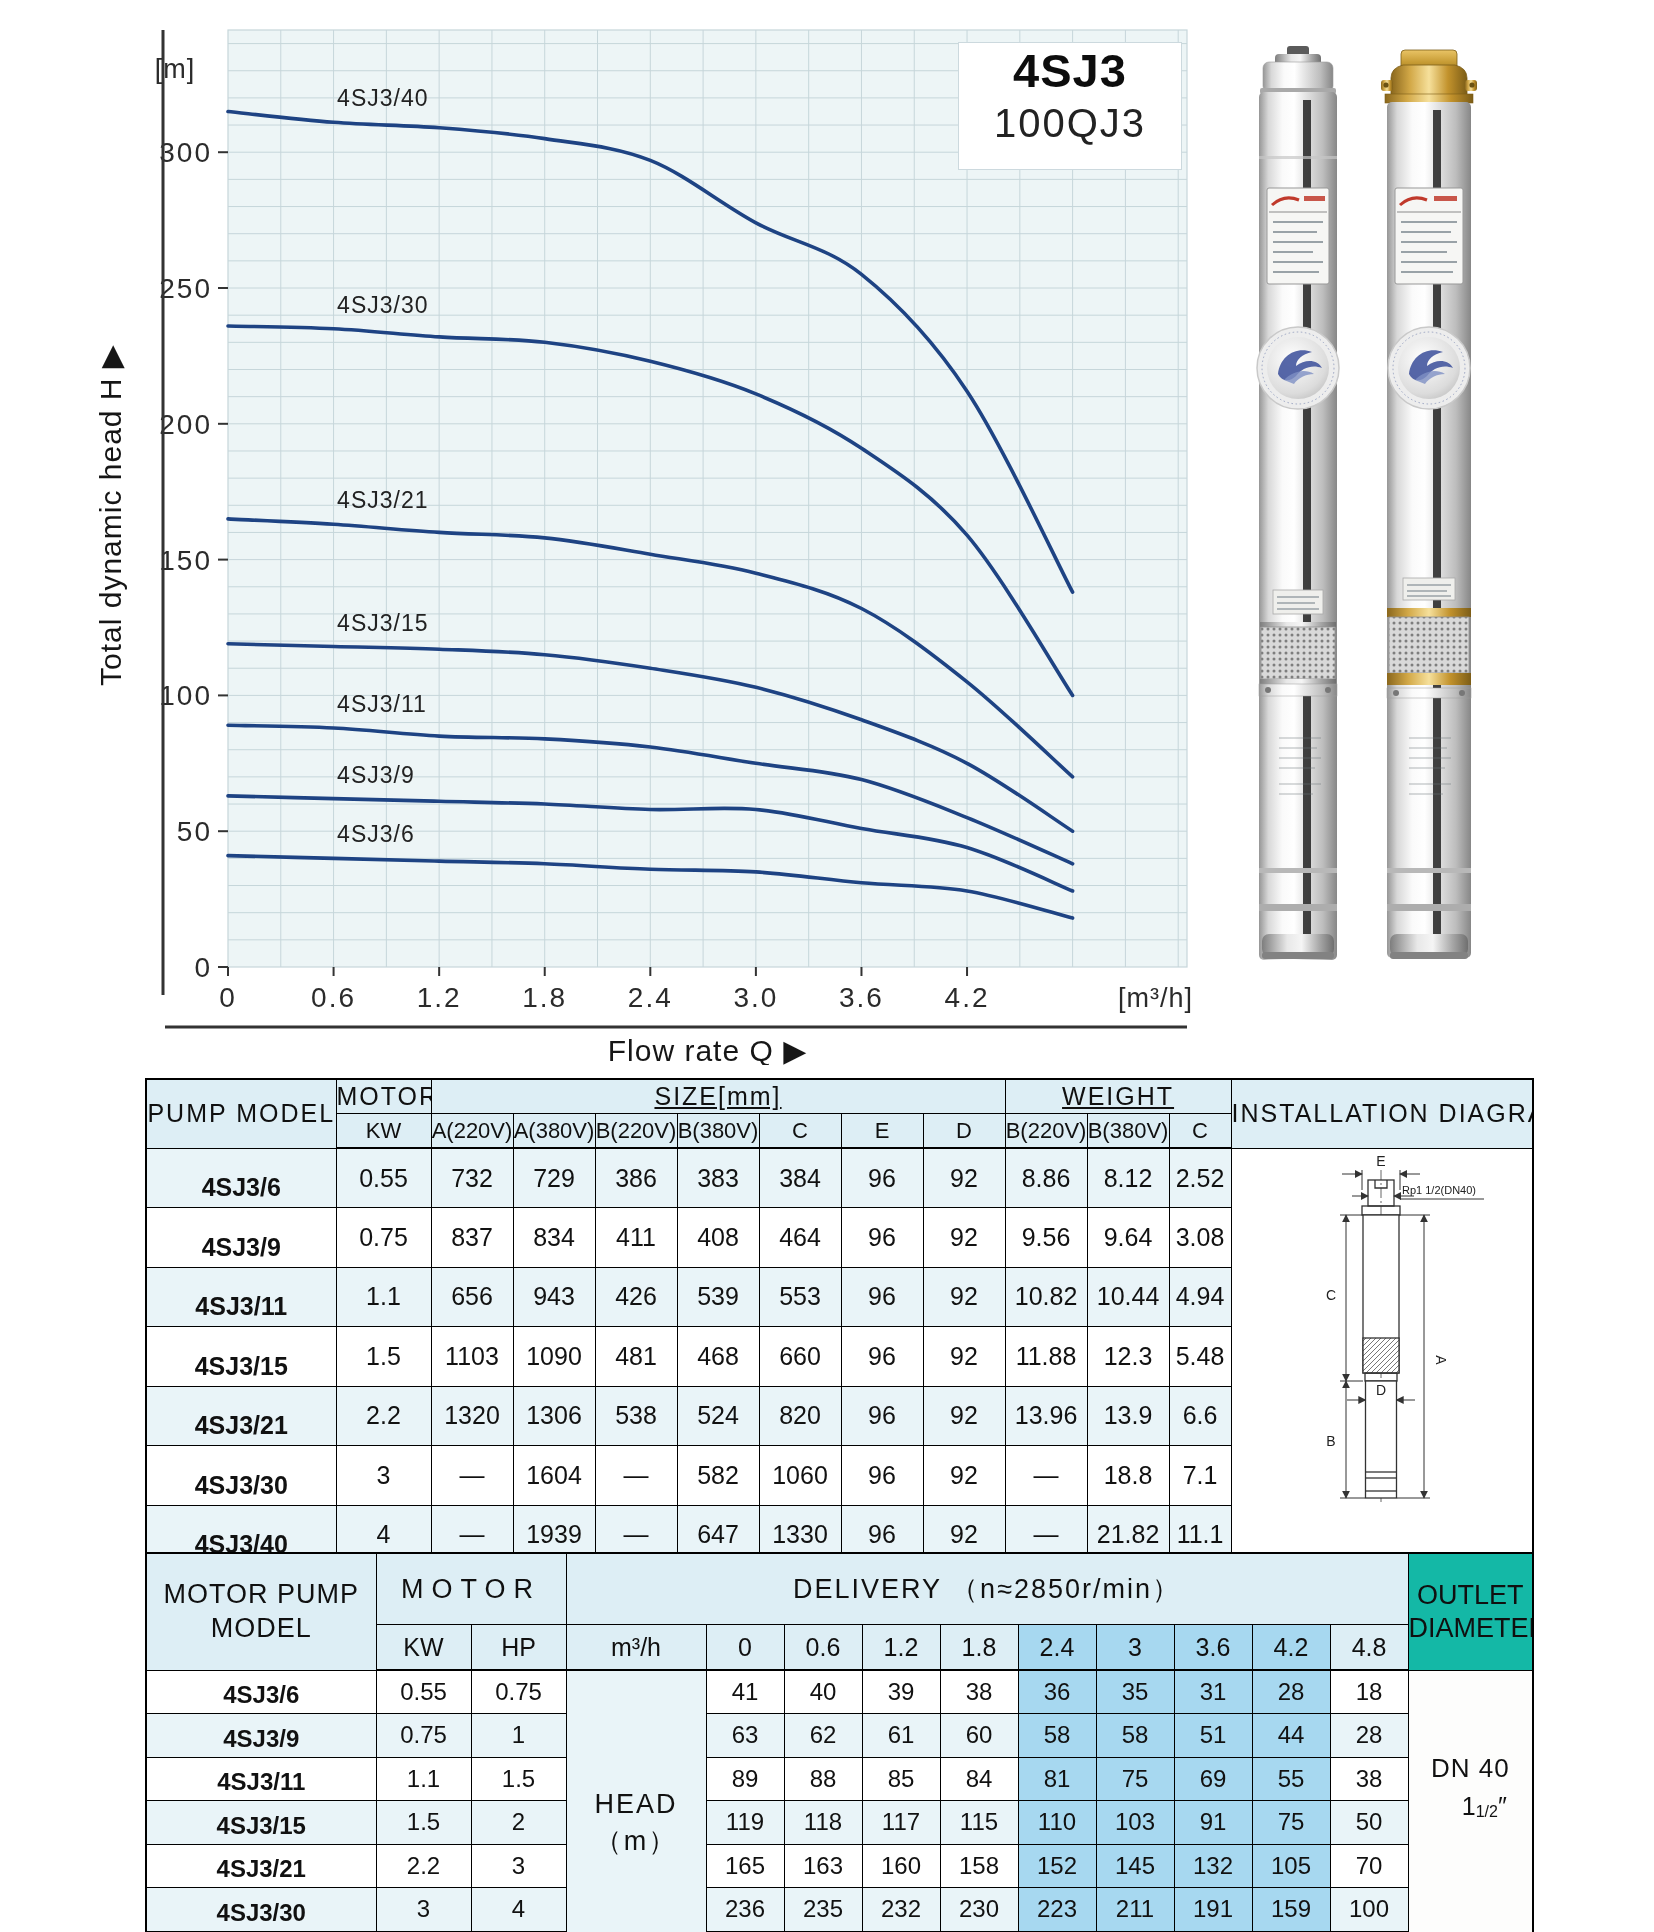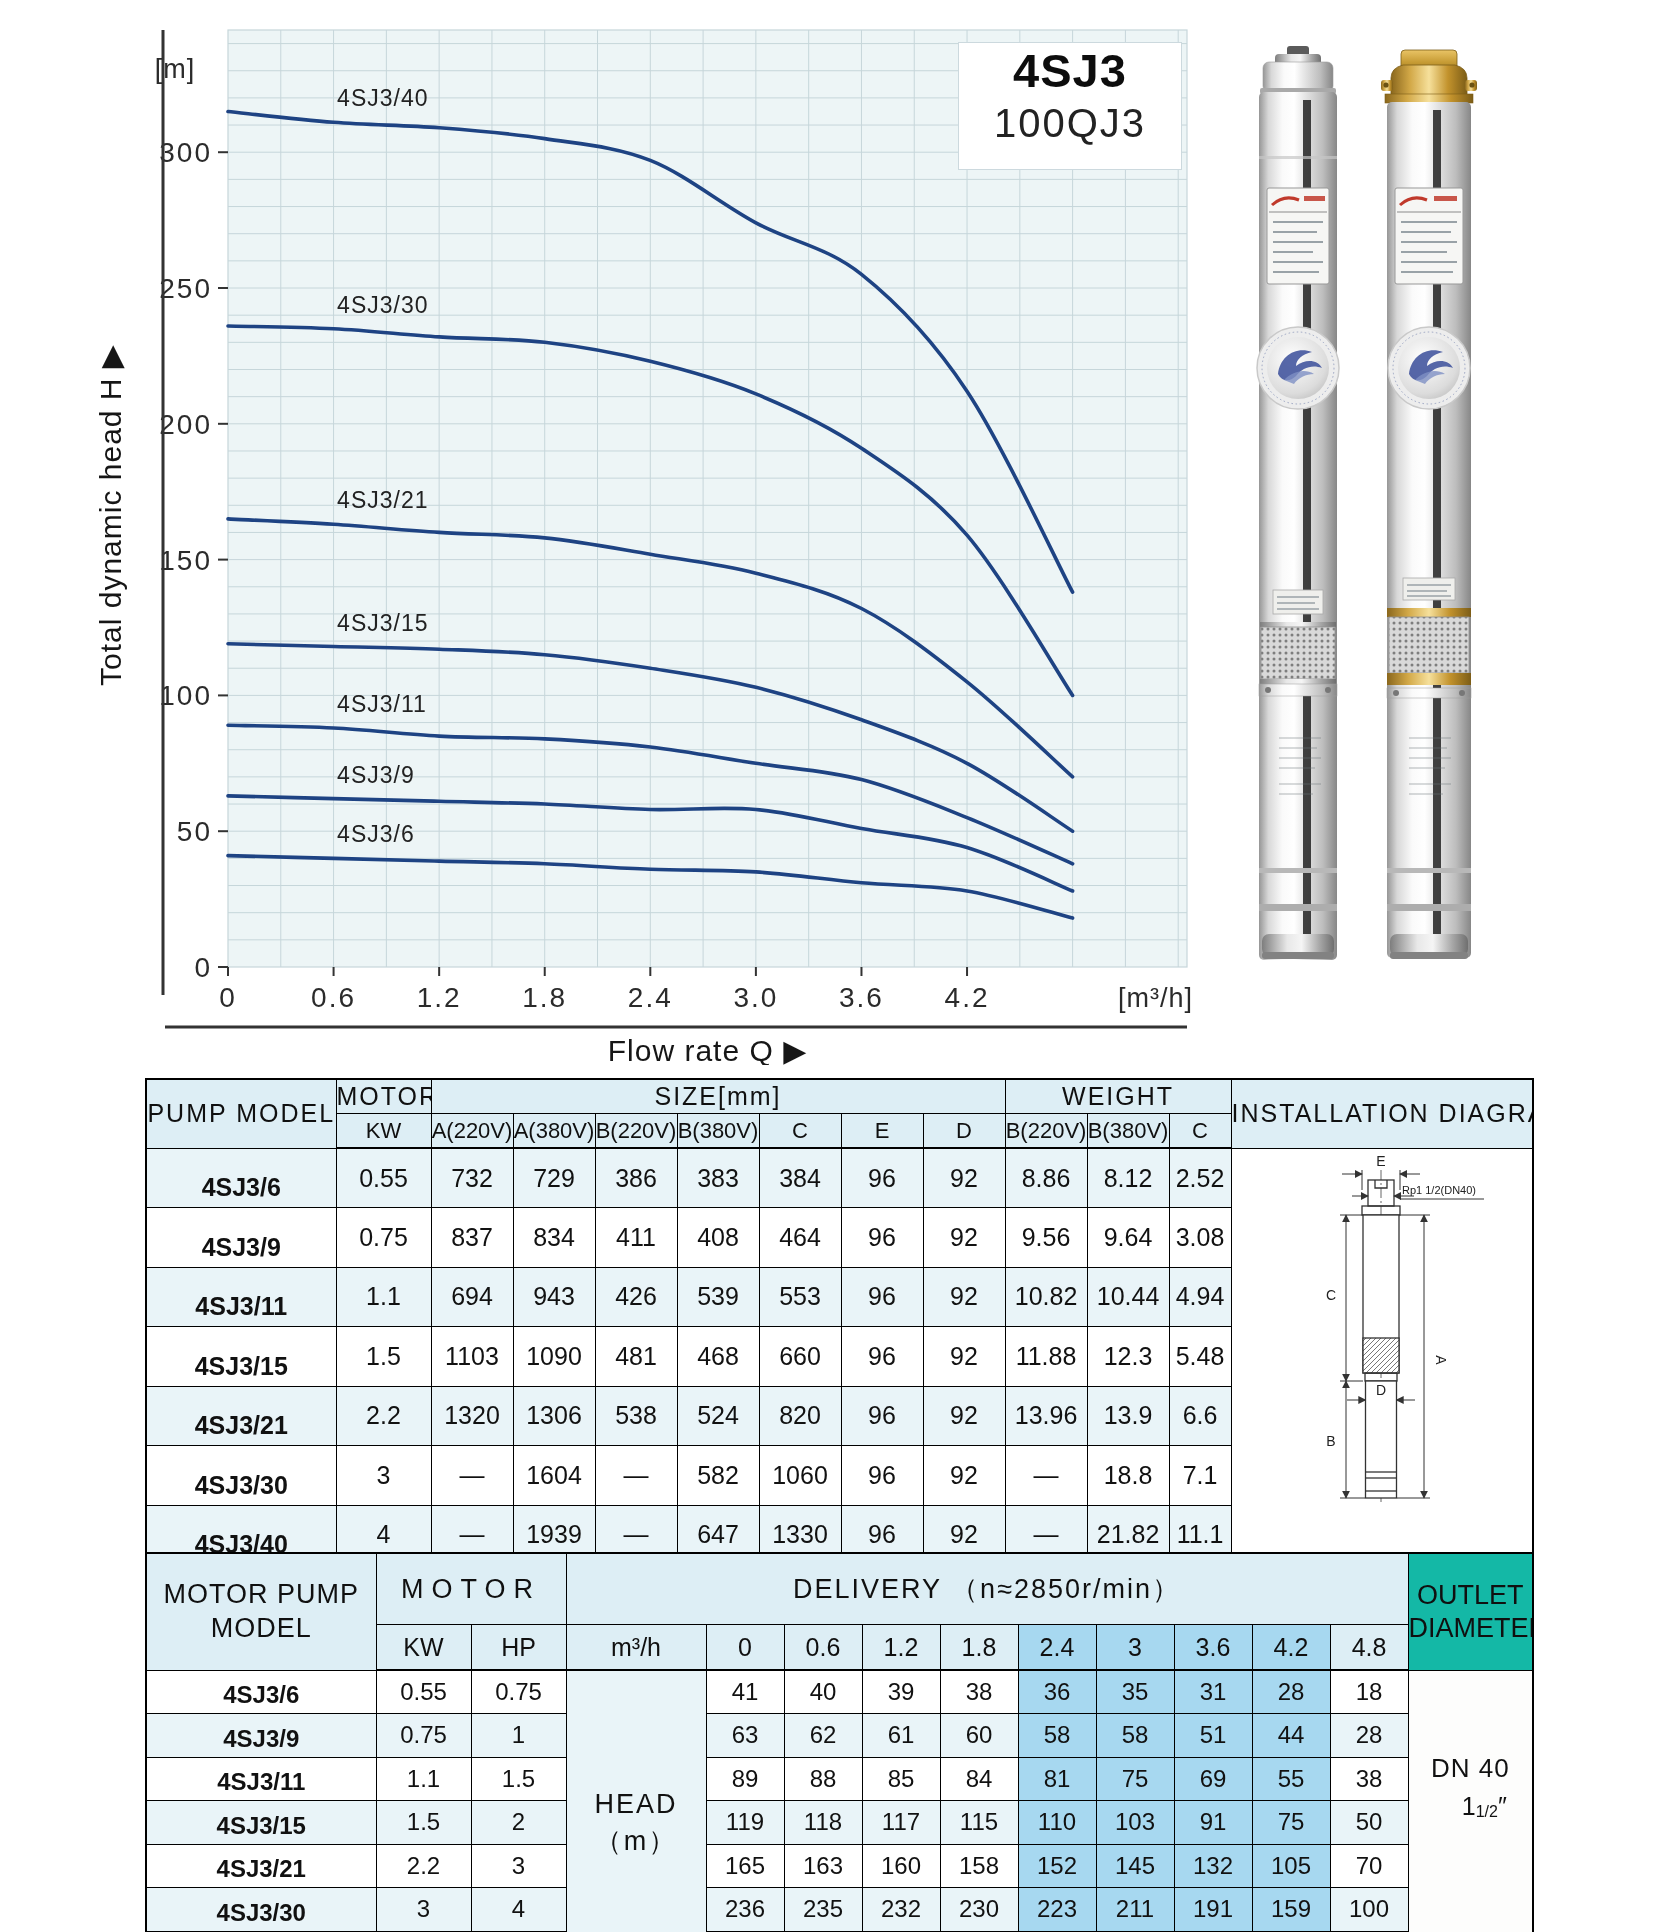--- a/index.html
+++ b/index.html
@@ -26,21 +26,21 @@
   table{border-collapse:collapse;table-layout:fixed;}
   .t1,.t2{position:absolute;border:2.5px solid #000;}
   .t1{left:145px;top:1078px;width:1387px;}
   .t2{left:145px;top:1552px;width:1387px;}
   th,td{border:1.5px solid #000;text-align:center;padding:0;overflow:hidden;}
   thead th{background:#ddeef5;font-weight:normal;color:#101010;}
   .t1 thead tr:last-child th,.t2 thead tr:last-child th{border-bottom:2.5px solid #000;}
 
   .t1 thead tr:first-child th{height:33px;font-size:25px;letter-spacing:2px;}
   .t1 thead tr:last-child th{height:33px;font-size:22px;letter-spacing:0;}
-  .t1 th.ls3{letter-spacing:4px;}
+  .t1 th.ls3{letter-spacing:4px;text-decoration:underline;}
   .t1 th.diagram-h{font-size:23px;letter-spacing:2px;white-space:nowrap;}
   .t1 tbody td{height:53.5px;font-size:25px;}
   .t1 td.model,.t2 td.model{font-weight:bold;font-size:25px;vertical-align:bottom;padding-bottom:5px;}
   tr.tint td{background:#e9f4f8;}
   .t1 td.diag-cell{background:#fff;}
 
   .t2 thead tr:first-child th{height:70px;font-size:27px;}
   .t2 thead tr:last-child th{height:44px;font-size:25px;}
   .t2 th.mpm{font-size:27px;letter-spacing:1px;line-height:1.25;padding:8px 14px;}
   .t2 th.ls6{letter-spacing:8px;}
@@ -402,21 +402,21 @@
           <td>464</td>
           <td>96</td>
           <td>92</td>
           <td>9.56</td>
           <td>9.64</td>
           <td>3.08</td>
         </tr>
         <tr class="tint">
           <td class="model">4SJ3/11</td>
           <td>1.1</td>
-          <td>694</td>
+          <td>656</td>
           <td>943</td>
           <td>426</td>
           <td>539</td>
           <td>553</td>
           <td>96</td>
           <td>92</td>
           <td>10.82</td>
           <td>10.44</td>
           <td>4.94</td>
         </tr>

